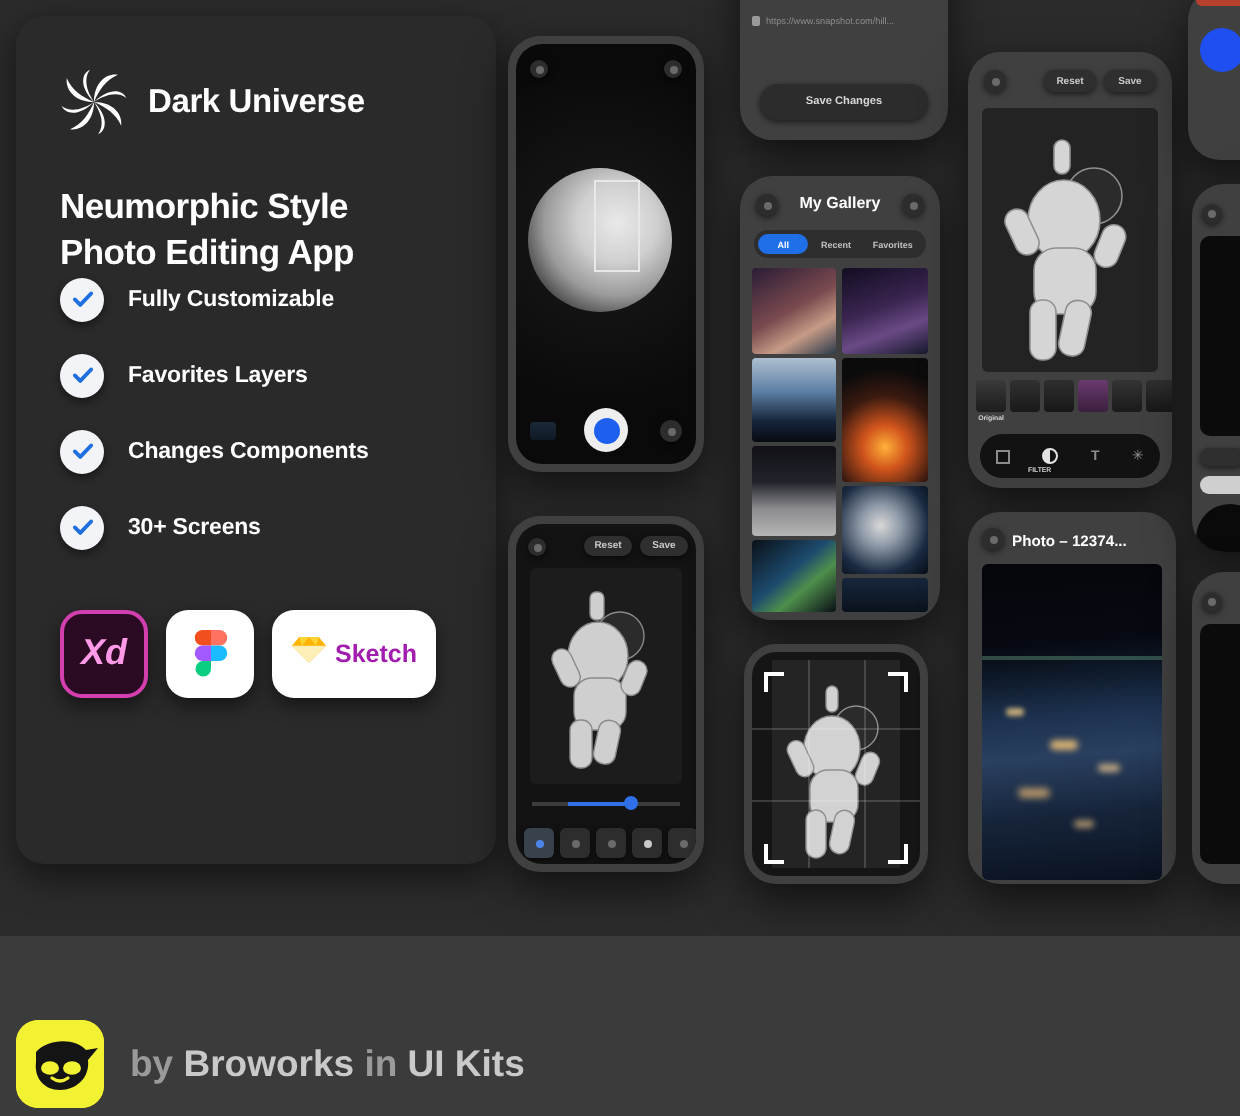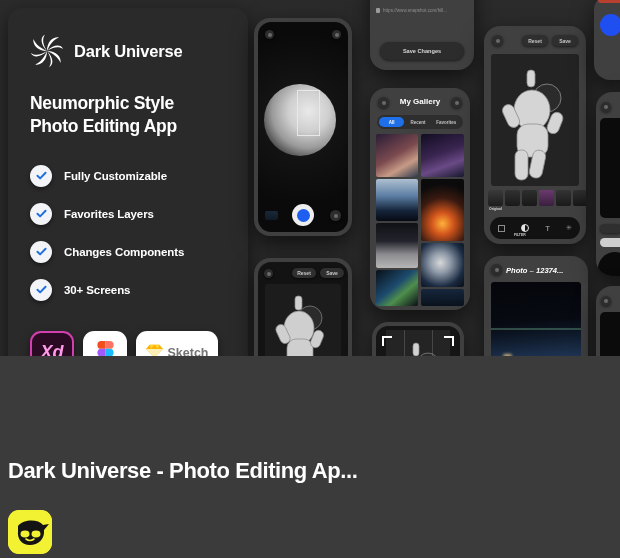--- a/index.html
+++ b/index.html
@@ -6,51 +6,51 @@
   html, body {
     width: 620px; height: 558px;
     background: #3b3b3b;
     font-family: "Liberation Sans", sans-serif;
     overflow: hidden;
   }
   .card { position: relative; width: 620px; height: 558px; background: #3b3b3b; }
 
   
   .preview {
-    position: absolute; left: 0; top: 0; width: 620px; height: 356px;
+    position: absolute; left: 0; top: 0; width: 620px; height: 468px;
     background: #2b2b2b; overflow: hidden; padding-left: 16px;
   }
 
   
   .hero {
     position: absolute; left: 8px; top: 8px; width: 240px; height: 424px;
     background: #2a2a2a; border-radius: 14px;
     box-shadow: 0 6px 18px rgba(0,0,0,.55);
     padding: 26px 20px 18px 22px;
   }
   .logo-row { display: flex; align-items: center; gap: 10px; margin-bottom: 24px; }
   .logo-mark { width: 34px; height: 34px; flex: 0 0 34px; }
   .brand { color: #fff; font-size: 16.5px; font-weight: bold; letter-spacing: -.2px; }
-  .headline { color: #fff; font-size: 17.5px; font-weight: bold; line-height: 1.33; letter-spacing: -.3px; margin-bottom: 26px; }
+  .headline { color: #fff; font-size: 17.5px; font-weight: bold; line-height: 1.33; letter-spacing: -.3px; }
   .feat-list { display: flex; flex-direction: column; gap: 16px; margin-bottom: 30px; }
   .feat { display: flex; align-items: center; gap: 12px; }
   .tick {
     width: 22px; height: 22px; flex: 0 0 22px; border-radius: 50%;
     background: #f2f4f8; display: flex; align-items: center; justify-content: center;
     box-shadow: 0 2px 4px rgba(0,0,0,.45);
   }
   .feat-label { color: #fff; font-size: 11.5px; font-weight: bold; letter-spacing: -.1px; }
   .badges { display: flex; align-items: center; gap: 9px; }
   .badge { height: 44px; border-radius: 11px; display: flex; align-items: center; justify-content: center;
            box-shadow: 0 4px 9px rgba(0,0,0,.5); }
   .badge-xd { width: 44px; background: #2b0a24; border: 2px solid #d43fb0; color: #ff9ae8;
               font-size: 18px; font-weight: bold; font-style: italic; }
   .badge-fig { width: 44px; background: #fff; }
   .badge-sk { width: 82px; background: #fff; gap: 5px; padding: 0 8px; }
-  .badge-sk span { color: #737373; font-size: 12.5px; font-weight: 600; }
+  .badge-sk span { color: #a21caf; font-size: 12.5px; font-weight: 600; }
 
   
   .phone { position: absolute; background: #404040; border-radius: 16px;
            box-shadow: 0 8px 22px rgba(0,0,0,.62); overflow: hidden; }
   .scr { position: absolute; background: #0c0c0c; overflow: hidden; }
   .pill { background: #2f2f2f; border-radius: 20px; color: #c8c8c8;
           display: flex; align-items: center; justify-content: center;
           font-size: 5px; font-weight: bold; box-shadow: 0 1px 3px rgba(0,0,0,.6); }
   .dotbtn { background: #2d2d2d; border-radius: 50%; box-shadow: 0 1px 3px rgba(0,0,0,.6);
             display: flex; align-items: center; justify-content: center; }
@@ -348,21 +348,21 @@
         <span style="color:#8c8c8c; font-size:7px; font-weight:bold; display:block;">T</span>
         <span style="color:#8c8c8c; font-size:7px; display:block;">✳</span>
       </div>
       <div style="position:absolute; left:30px; bottom:7px; color:#cfcfcf; font-size:3.4px; font-weight:bold;">FILTER</div>
     </div>
 
     <div class="phone" style="left:484px; top:256px; width:104px; height:186px;">
       <span class="dotbtn" style="position:absolute; left:7px; top:8px; width:11px; height:11px;">
           <i></i>
         </span>
-      <div class="scr-title" style="left:22px; top:10px; font-size:7.6px;font-style:italic;">Photo – 12374...</div>
+      <div class="scr-title" style="left:22px; top:10px; font-size:7.6px;">Photo – 12374...</div>
       <div style="position:absolute; left:7px; top:26px; width:90px; height:158px; border-radius:3px; overflow:hidden;
                   background:linear-gradient(175deg,#05060b 0%,#070a12 26%,#0d1726 34%,#1d3250 48%,#2a4060 60%,#16243a 78%,#0a1220 100%);">
         <span style="position:absolute; left:0; top:46px; width:100%; height:2px; background:rgba(120,190,150,.35); display:block;"></span>
         <span style="position:absolute; left:12px; top:72px; width:9px; height:4px; border-radius:3px; background:rgba(255,214,140,.75); filter:blur(1.4px); display:block;"></span>
         <span style="position:absolute; left:34px; top:88px; width:14px; height:5px; border-radius:3px; background:rgba(255,206,120,.8); filter:blur(1.6px); display:block;"></span>
         <span style="position:absolute; left:58px; top:100px; width:11px; height:4px; border-radius:3px; background:rgba(255,214,150,.7); filter:blur(1.5px); display:block;"></span>
         <span style="position:absolute; left:18px; top:112px; width:16px; height:5px; border-radius:3px; background:rgba(255,200,120,.65); filter:blur(1.8px); display:block;"></span>
         <span style="position:absolute; left:46px; top:128px; width:10px; height:4px; border-radius:3px; background:rgba(255,210,140,.6); filter:blur(1.6px); display:block;"></span>
       </div>
     </div>
@@ -383,28 +383,33 @@
     <div class="phone" style="left:596px; top:286px; width:44px; height:156px;">
       <span class="dotbtn" style="position:absolute; left:5px; top:10px; width:10px; height:10px;">
           <i></i>
         </span>
       <div class="scr" style="left:4px; top:26px; width:38px; height:120px; border-radius:5px; background:#0b0b0b;"></div>
     </div>
 
   </div>
 
   <div class="meta">
-    <div class="title">Dark Universe - Photo Editing Ap...</div>
 
     <div class="byline-row">
       <span class="avatar">
         <svg viewBox="0 0 44 44" width="44" height="44">
           <rect width="44" height="44" rx="11" fill="#f2f233"></rect>
           <path d="M10 16 C16 9, 30 9, 35 15 L41 14 L36 20 C37 29, 30 35, 22 35 C14 35, 9 29, 10 21 Z" fill="#141414"></path>
           <ellipse cx="17" cy="24" rx="4.5" ry="3.4" fill="#f2f233"></ellipse>
           <ellipse cx="28" cy="24" rx="4.5" ry="3.4" fill="#f2f233"></ellipse>
           <path d="M18 29 q4 3 8 0" stroke="#f2f233" stroke-width="1.6" fill="none" stroke-linecap="round"></path>
         </svg>
       </span>
+      <span class="byline">
+        <span>by</span>
+        <b>Broworks</b>
+        <span>in</span>
+        <b>UI Kits</b>
+      </span>
     </div>
   </div>
 
 </div>
 
 </body></html>

